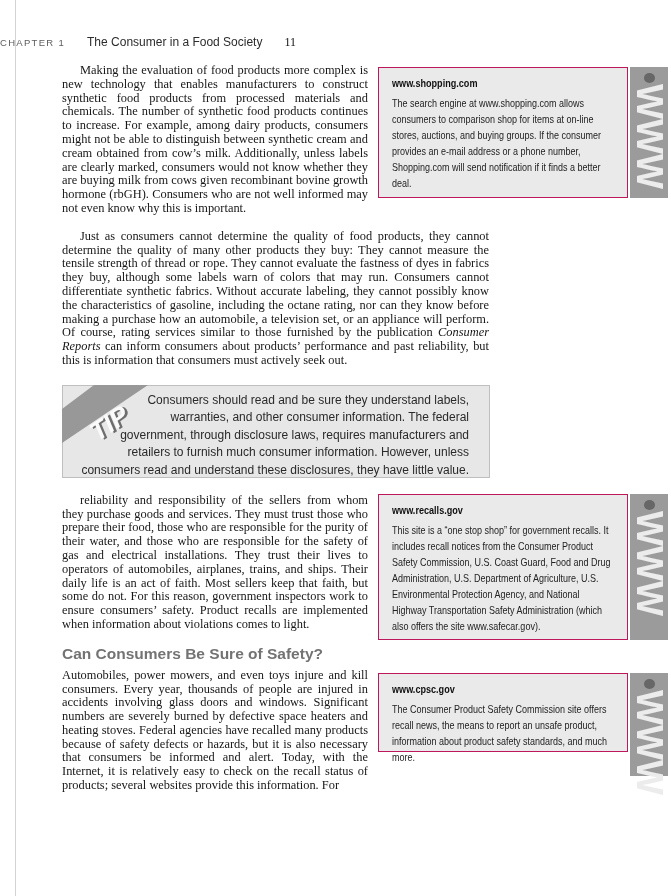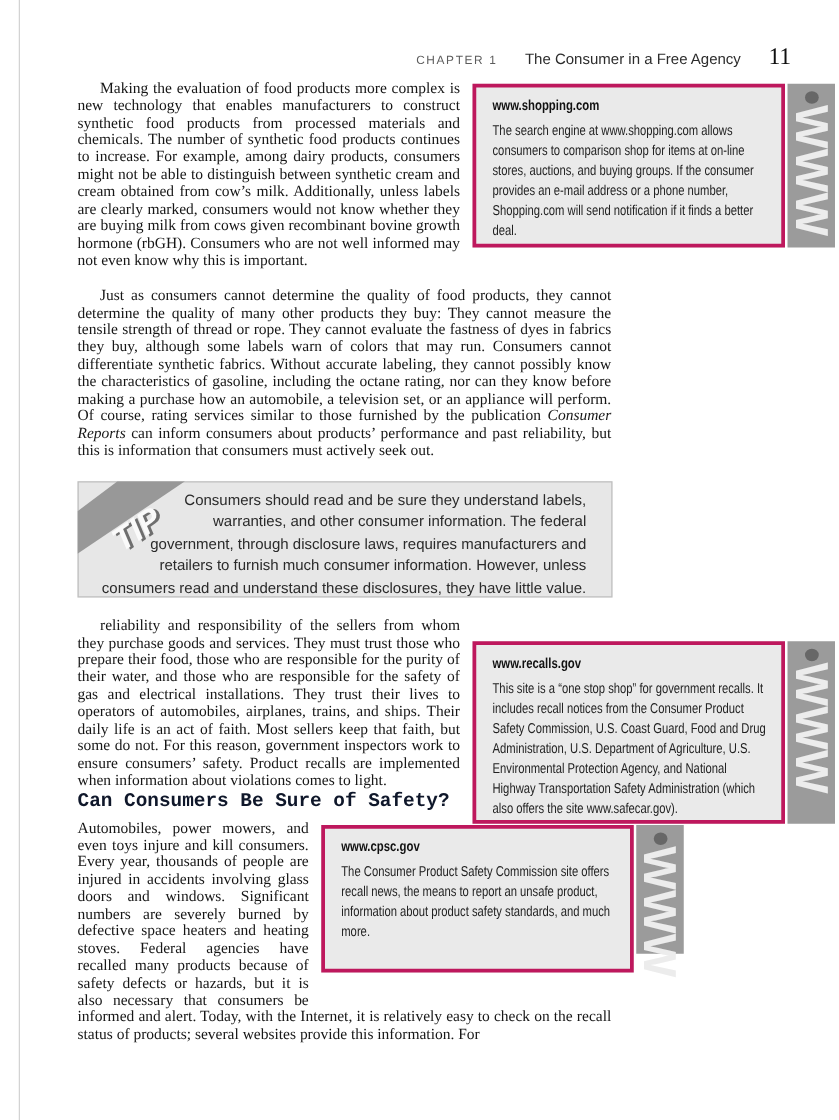--- a/index.html
+++ b/index.html
@@ -1,71 +1,71 @@
 <!DOCTYPE html>
 <html><head>
 <meta charset="utf-8">
 <style>
   html,body{margin:0;padding:0;background:#fff;}
   .page{position:relative;width:671px;height:896px;background:#ffffff;overflow:hidden;
         font-family:"Liberation Serif",serif;}
   .scan-edge{position:absolute;left:15px;top:0;width:1px;height:896px;background:#d3d3d3;}
 
   
-  .runhead{position:absolute;top:35px;left:0;width:633px;display:flex;justify-content:flex-end;
+  .runhead{position:absolute;top:35px;left:0;width:633px;display:flex;
            align-items:baseline;gap:22px;}
   .chap{font-family:"Liberation Sans",sans-serif;font-size:9.5px;color:#5c5c5c;letter-spacing:1.3px;}
   .btitle{font-family:"Liberation Sans",sans-serif;font-size:12px;color:#2c2c2c;}
-  .pnum{font-family:"Liberation Serif",serif;font-size:19px;color:#101010;}
+  .pnum{font-family:"Liberation Serif",serif;font-size:12px;color:#101010;}
 
   .content{position:absolute;left:62px;top:64px;width:427px;}
   .para{font-size:12.4px;line-height:13.8px;text-align:justify;color:#161616;margin:0;}
   .indent{text-indent:18px;}
   .p2{margin-top:14px;}
   .it{font-style:italic;}
 
   
   .wfloat{display:flex;float:right;width:290px;margin-right:-179px;margin-left:10px;text-indent:0;
           text-align:left;}
   .f1{margin-top:3px;margin-bottom:6px;}
-  .f2{margin-top:19px;}
+  .f2{}
   .f3{margin-top:4px;margin-bottom:20px;}
-  .wbox{display:block;box-sizing:border-box;width:250px;background:#eaeaea;border:3px solid #be185d;
+  .wbox{display:block;box-sizing:border-box;width:250px;background:#eaeaea;border:1px solid #be185d;
         padding:9px 13px 0 13px;font-family:"Liberation Sans",sans-serif;}
   .wscale{display:block;width:284px;transform:scaleX(0.79);transform-origin:0 0;}
   .wtitle{display:block;font-weight:bold;font-size:11.5px;color:#111;margin-bottom:4px;}
   .wtext{display:block;font-size:11.4px;line-height:16px;color:#222;}
-  .h131{height:131px;} .h146{height:146px;} .h101{height:118px;} .h103{height:103px;}
+  .h131{height:131px;} .h146{height:146px;} .h101{height:79px;} .h103{height:103px;}
   .wbar{display:block;box-sizing:border-box;width:38px;margin-left:2px;background:#9b9b9b;
         text-align:center;overflow:visible;}
   .wdot{display:block;width:11px;height:10px;border-radius:50%;background:#676767;margin:6px auto 1px auto;}
   .wW{display:block;font-family:"Liberation Sans",sans-serif;font-weight:bold;font-size:37px;
       line-height:35px;height:35px;color:#ececec;transform:rotate(90deg);}
 
   
   .tipbox{position:relative;box-sizing:border-box;margin-top:17px;margin-bottom:16px;width:428px;
           height:93px;background:#e7e7e7;border:1px solid #bfbfbf;}
   .tipcorner{position:absolute;left:-1px;top:-1px;}
   .tiptext{padding:6px 20px 0 18px;font-family:"Liberation Sans",sans-serif;font-size:12px;
            line-height:17.5px;color:#2a2a2a;text-align:right;}
   .tsp1{float:left;width:45px;height:18px;}
   .tsp2{float:left;clear:left;width:17px;height:18px;}
 
-  .h2{font-family:Liberation Mono, monospace;font-weight:bold;font-size:15.5px;color:#0f172a;
-      margin-bottom:6px;}
+  .h2{font-family:Liberation Sans, sans-serif;font-weight:bold;font-size:15.5px;color:#737373;
+      margin-top:13px;margin-bottom:6px;}
 </style>
 </head>
 <body>
 
 <div class="page">
   <div class="scan-edge"></div>
 
   <div class="runhead">
     <span class="chap">CHAPTER 1</span>
-    <span class="btitle">The Consumer in a Free Agency</span>
+    <span class="btitle">The Consumer in a Food Society</span>
     <span class="pnum">11</span>
   </div>
 
   <div class="content">
 
     <div class="para indent">
       <span class="wfloat f1">
         <span class="wbox h131">
           <span class="wscale">
             <span class="wtitle">www.shopping.com</span>

